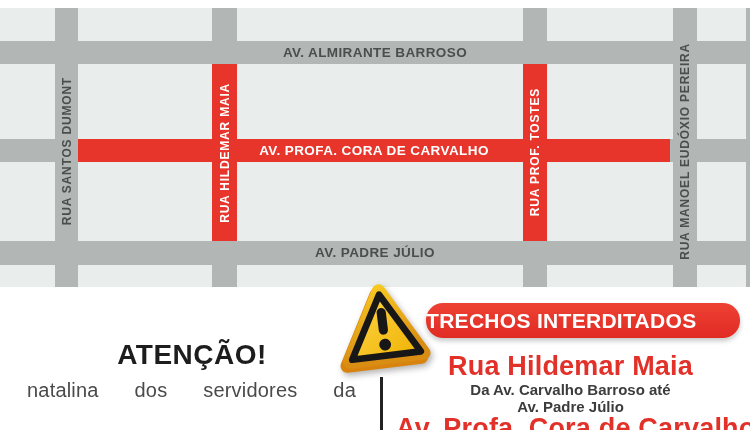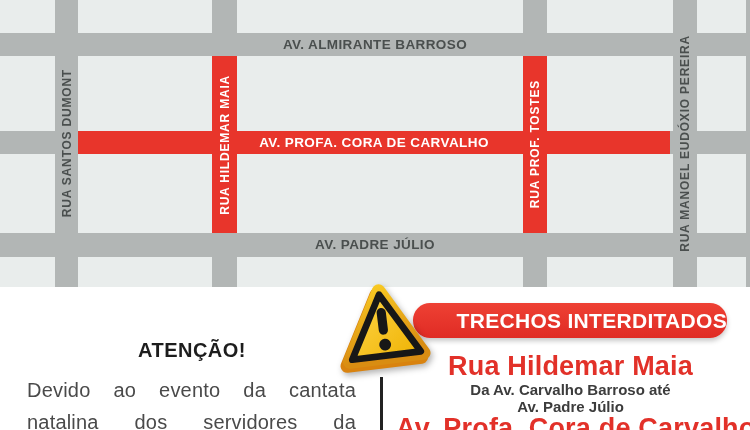--- a/index.html
+++ b/index.html
@@ -5,21 +5,21 @@
   html,body{margin:0;padding:0;}
   body{
     width:750px;height:430px;overflow:hidden;position:relative;
     background:#ffffff;
     font-family:"Liberation Sans", sans-serif;
     -webkit-font-smoothing:antialiased;
   }
   .stage{position:absolute;left:0;top:0;width:750px;height:430px;overflow:hidden;}
 
   
-  .map{position:absolute;left:0;top:0;width:750px;height:287px;background:#e9edec;overflow:hidden;}
+  .map{position:absolute;left:0;top:8px;width:750px;height:287px;background:#e9edec;overflow:hidden;}
   .street{position:absolute;background:#b2b6b5;}
   .street.closed{background:#e8352b;z-index:2;}
   .h-label{
     position:absolute;z-index:3;width:100%;text-align:center;
     color:#4a4f4e;font-weight:bold;font-size:13.5px;letter-spacing:.4px;
     line-height:23px;white-space:nowrap;
   }
   .h-label.light{color:#ffffff;}
   .v-street-label{
     position:absolute;z-index:3;inset:0;display:flex;align-items:center;justify-content:center;
@@ -43,35 +43,35 @@
   .v-tostes-top{left:523px;top:0;width:24px;height:33px;}
   .v-tostes-red{left:523px;top:56px;width:24px;height:177px;}
   .v-tostes-bottom{left:523px;top:257px;width:24px;height:30px;}
   .v-pereira{left:673px;top:0;width:24px;height:287px;}
   .v-edge{left:746px;top:0;width:4px;height:287px;}
 
   
   .notice{position:absolute;left:0;top:287px;width:750px;height:143px;background:#ffffff;}
   .attention-title{
     position:absolute;left:30px;top:52px;width:324px;text-align:center;
-    font-size:20px;font-weight:800;color:#1d1d1d;letter-spacing:.5px;
+    font-size:28px;font-weight:800;color:#1d1d1d;letter-spacing:.5px;
   }
   .body-text{position:absolute;left:27px;top:87px;width:329px;color:#4a4a4a;font-size:20px;}
   .body-text .line{
     display:block;width:100%;text-align:justify;text-align-last:justify;
     height:32px;line-height:32px;letter-spacing:.2px;white-space:nowrap;
   }
   .divider{position:absolute;left:380px;top:90px;width:3px;height:53px;background:#222222;}
 
   .closures-col{position:absolute;left:408px;top:0;width:325px;height:143px;text-align:center;}
   .banner{
-    position:absolute;left:5px;top:16px;width:314px;height:35px;border-radius:17px;
+    position:absolute;left:18px;top:16px;width:314px;height:35px;border-radius:17px;
     background:linear-gradient(180deg,#ee4134 0%,#e02b24 100%);
     box-shadow:0 3px 5px rgba(0,0,0,.22);
-    display:flex;align-items:center;justify-content:flex-end;
+    display:flex;align-items:center;justify-content:flex-start;
   }
   .banner span{color:#ffffff;font-weight:800;font-size:21px;letter-spacing:.3px;white-space:nowrap;}
   .closure-name{
     position:absolute;left:0;width:325px;text-align:center;
     color:#e23129;font-weight:800;font-size:27px;letter-spacing:.2px;white-space:nowrap;
   }
   .closure-name.first{top:64px;}
   .closure-name.second{top:126px;left:-12px;width:349px;}
   .closure-detail{
     position:absolute;left:0;width:325px;text-align:center;
@@ -130,21 +130,20 @@
         <span class="light">RUA PROF. TOSTES</span>
       </div>
     </div>
   </div>
 
   <div class="notice">
 
     <div class="attention-title">ATENÇÃO!</div>
 
     <div class="body-text">
-      <span class="line">Devido ao evento da cantata</span>
       <span class="line">natalina dos servidores da</span>
     </div>
 
     <div class="divider"></div>
 
     <div class="closures-col">
       <div class="banner">
         <span>TRECHOS INTERDITADOS</span>
       </div>
 

